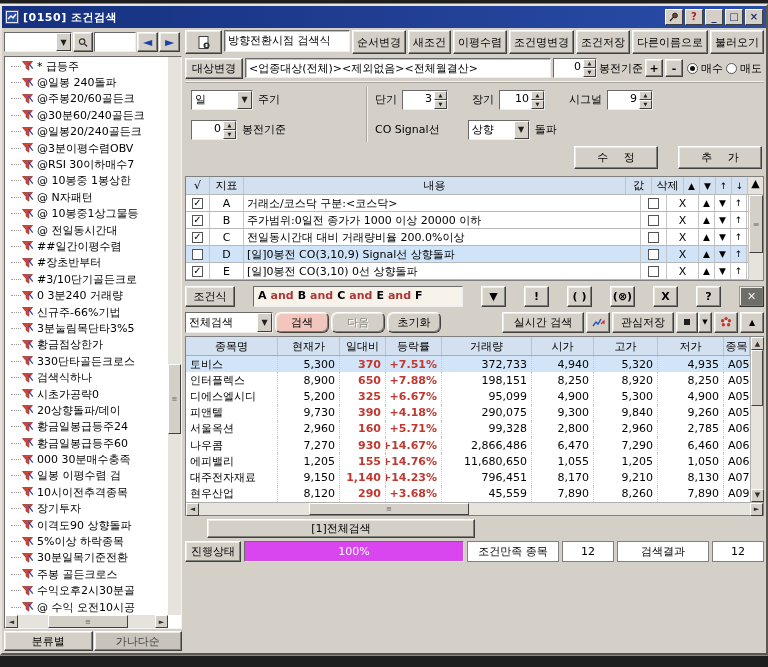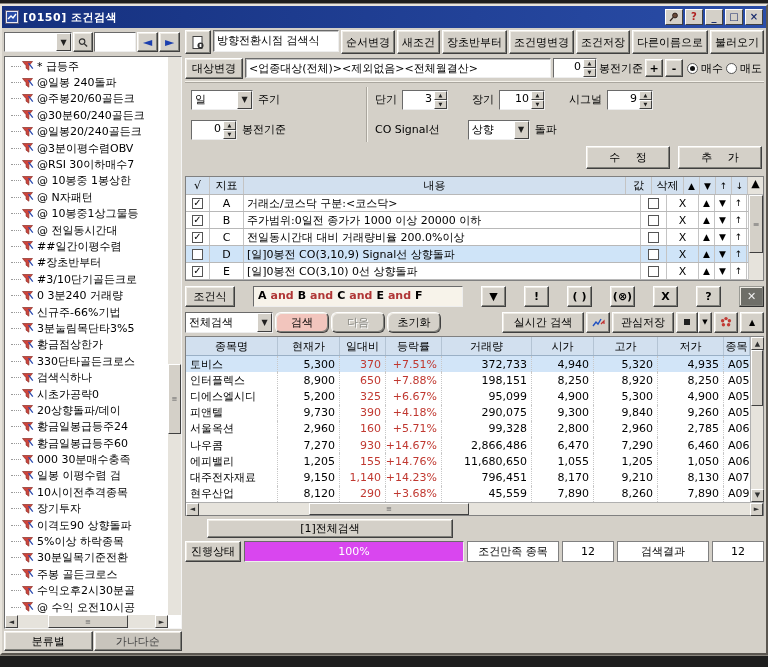--- a/index.html
+++ b/index.html
@@ -78,21 +78,21 @@
   .radio-group { display:flex; align-items:center; gap:3px; padding:0 2px; }
 
   .settings { border-top:1px solid #aaa69e; box-shadow:0 -1px 0 #f4f1ea; padding:4px 0 2px 0; }
   .set-grid { display:flex; }
   .set-left { width:182px; padding:2px 6px; display:flex; flex-direction:column; gap:9px;
     border-right:1px solid #aaa69e; box-shadow:1px 0 0 #f4f1ea; }
   .set-right { flex:1; padding:2px 8px; display:flex; flex-direction:column; gap:9px; }
   .srow { display:flex; align-items:center; gap:5px; height:21px; }
   .srow .combo { width:62px; height:20px; }
   .srow .spin { width:46px; height:20px; }
-  .modrow { display:flex; justify-content:flex-end; gap:8px; padding:4px 2px 4px 0; }
+  .modrow { display:flex; justify-content:flex-end; gap:20px; padding:4px 2px 4px 0; }
   .modrow .btn { width:84px; height:23px; letter-spacing:6px; padding-left:10px; }
 
   
   .ctable { border:1px solid #808080; background:#fff; display:flex; flex-direction:column; margin-top:1px; }
   .crow { display:flex; height:17px; border-bottom:1px solid #b8b8b8; align-items:stretch; }
   .crow:last-child { border-bottom:none; }
   .crow.head { background:#d2e0ef; height:18px; font-weight:normal; }
   .crow.sel { background:#cfe4f8; }
   .ccell { display:flex; align-items:center; justify-content:center; border-right:1px solid #c4c4c4; overflow:hidden; white-space:nowrap; }
   .cc0 { width:24px; } .cc1 { width:34px; } .cc2 { flex:1; justify-content:flex-start; padding:0 3px; }
@@ -127,30 +127,30 @@
   .rt-body { display:flex; }
   .rt-cols { flex:1; min-width:0; }
   .rrow { display:flex; height:16.2px; align-items:stretch; }
   .rrow.head { background:#d2e0ef; height:19px; border-bottom:1px solid #9ab0c6; }
   .rrow.sel { background:#d2e5f8; }
   .rcell { display:flex; align-items:center; justify-content:flex-end; padding:0 4px; border-right:1px dotted #c8c8c8; overflow:hidden; white-space:nowrap; }
   .head .rcell { justify-content:center; border-right:1px solid #b4c4d4; }
   .rc0 { width:92px; justify-content:flex-start; } .rc1 { width:62px; } .rc2 { width:46px; } .rc3 { width:56px; }
   .rc4 { width:90px; } .rc5 { width:62px; } .rc6 { width:64px; } .rc7 { width:66px; }
   .rc8 { flex:1; justify-content:flex-start; border-right:none; }
-  .red { color:#c03830; }
+  .red { color:#c03830;font-weight:bold; }
   .rt-vsb { width:13px; background:#e6e3dc; position:relative; border-left:1px solid #b0b0b0; }
   .rt-vsb .sb-thumb { position:absolute; top:13px; left:0; width:12px; height:56px; }
   .rt-vsb .up { position:absolute; top:0; left:0; } .rt-vsb .dn { position:absolute; bottom:0; left:0; }
   .rt-hsb { height:13px; background:#e6e3dc; display:flex; border-top:1px solid #b0b0b0; }
   .rt-hsb .sb-thumb { width:160px; margin-left:110px; }
 
   
   .restab-row { height:19px; display:flex; margin-top:3px; padding-left:22px; }
-  .restab { width:246px; }
+  .restab { width:268px; }
   .status-row { height:24px; display:flex; gap:3px; align-items:center; margin-top:2px; }
   .st-label { width:56px; height:21px; }
   .progress { flex:1; height:21px; border:1px solid; border-color:#6a6a6a #eee #eee #6a6a6a; background:#d946ef;
     display:flex; align-items:center; justify-content:center; color:#fff; font-weight:normal;text-align:right; }
   .st-box { height:21px; background:#fff; border:1px solid #808080; display:flex; align-items:center; justify-content:center; }
   .st-cap { width:92px; } .st-num { width:52px; }
 
   svg { display:block; }
 </style>
 </head>
@@ -494,21 +494,21 @@
         <span class="btn icon-btn">
           <svg width="12" height="13" viewBox="0 0 12 13">
               <rect x="1" y="0.5" width="9" height="12" fill="#fff" stroke="#404040"></rect>
               <circle cx="8.5" cy="9.5" r="3" fill="#303030"></circle>
               <rect x="7.6" y="8" width="1.8" height="3" fill="#fff"></rect>
             </svg>
         </span>
         <span class="sunken cond-name">방향전환시점 검색식</span>
         <span class="btn">순서변경</span>
         <span class="btn">새조건</span>
-        <span class="btn">장초반부터</span>
+        <span class="btn">이평수렴</span>
         <span class="btn">조건명변경</span>
         <span class="btn">조건저장</span>
         <span class="btn">다른이름으로</span>
         <span class="btn">불러오기</span>
       </div>
 
       <div class="r-row2">
         <span class="btn" style="width:58px;height:21px;">대상변경</span>
         <span class="sunken target-input">&lt;업종대상(전체)&gt;&lt;제외없음&gt;&lt;전체월결산&gt;</span>
         <span class="spin" style="width:44px;height:20px;">

